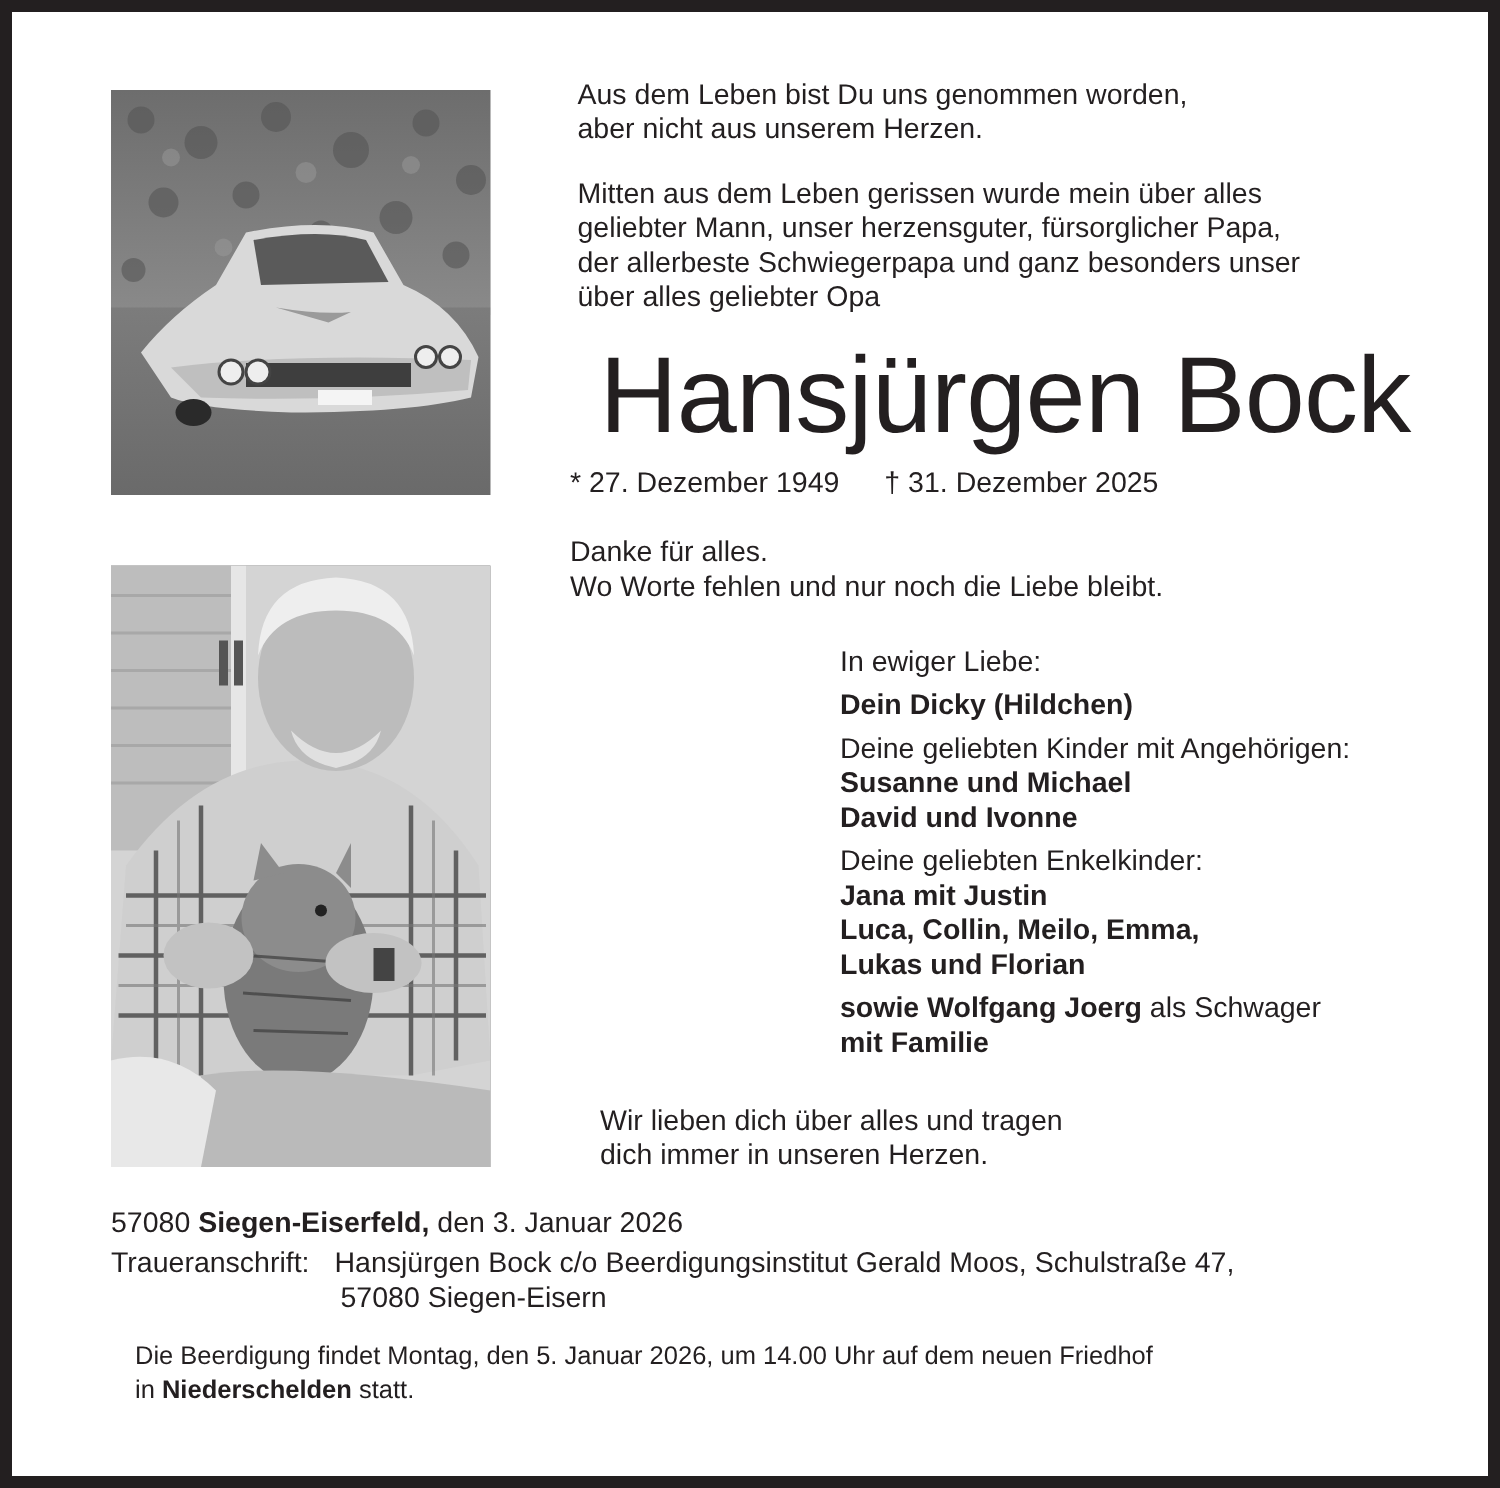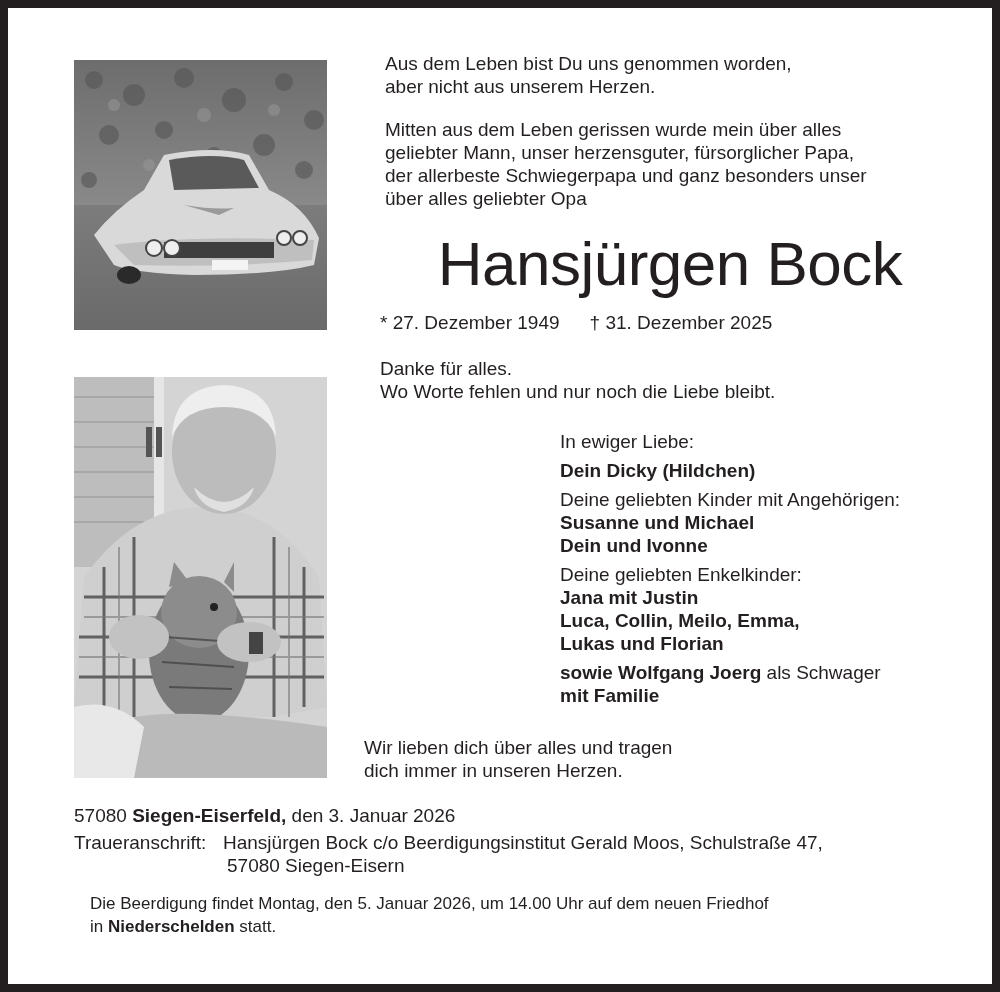--- a/index.html
+++ b/index.html
@@ -16,30 +16,30 @@
     .photo svg { display:block; width:100%; height:100%; }
     #car-photo { left:66px; top:52px; width:253px; height:270px; }
     #portrait-photo { left:66px; top:369px; width:253px; height:401px; }
 
     .txt { position:absolute; font-size:19px; line-height:23px; white-space:nowrap; }
     .center { text-align:left; }
     b, .bold { font-weight:bold; }
 
     #motto { left:385px; top:52px; width:580px; }
     #intro { left:389px; top:110px; width:560px; }
-    #name { left:380px; top:218px; width:580px; font-size:62px; line-height:76px; text-align:center; letter-spacing:-0.5px; }
+    #name { left:380px; top:218px; width:580px; font-size:72px; line-height:76px; text-align:center; letter-spacing:-0.5px; }
     #dates { left:380px; top:303px; width:580px; }
     #dates span.gap { display:inline-block; width:30px; }
     #thanks { left:380px; top:351px; width:580px; }
 
     #family { left:552px; top:422px; width:420px; }
     #family .grp { margin-bottom:6px; }
     #family .grp div { height:23px; }
 
-    #closing { left:364px; top:728px; width:580px; }
+    #closing { left:400px; top:728px; width:580px; }
 
     #place { left:66px; top:796px; }
     #address { left:66px; top:823px; }
     #address .lbl { display:inline-block; width:149px; }
     #address .l2 { padding-left:153px; }
     #funeral { left:66px; top:884px; font-size:17px; line-height:23px; }
   </style>
 </head>
 <body>
 
@@ -179,21 +179,21 @@
 <div class="txt" id="family" style="left:560px;top:430px;">
   <div class="grp">
     <div>In ewiger Liebe:</div>
   </div>
   <div class="grp">
     <div class="bold">Dein Dicky (Hildchen)</div>
   </div>
   <div class="grp">
     <div>Deine geliebten Kinder mit Angehörigen:</div>
     <div class="bold">Susanne und Michael</div>
-    <div class="bold">Dein und Ivonne</div>
+    <div class="bold">David und Ivonne</div>
   </div>
   <div class="grp">
     <div>Deine geliebten Enkelkinder:</div>
     <div class="bold">Jana mit Justin</div>
     <div class="bold">Luca, Collin, Meilo, Emma,</div>
     <div class="bold">Lukas und Florian</div>
   </div>
   <div class="grp">
     <div><span class="bold">sowie Wolfgang Joerg</span><span> als Schwager</span></div>
     <div class="bold">mit Familie</div>

